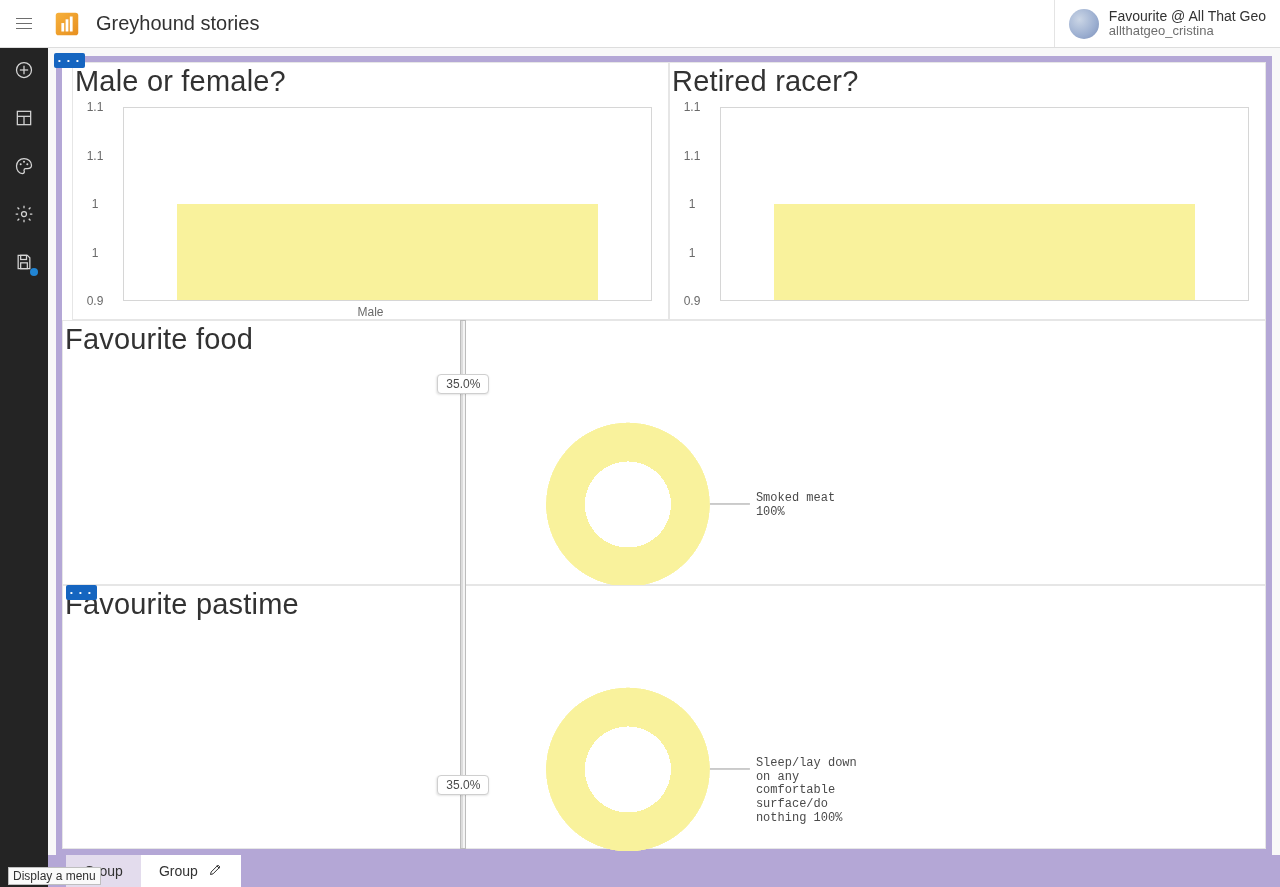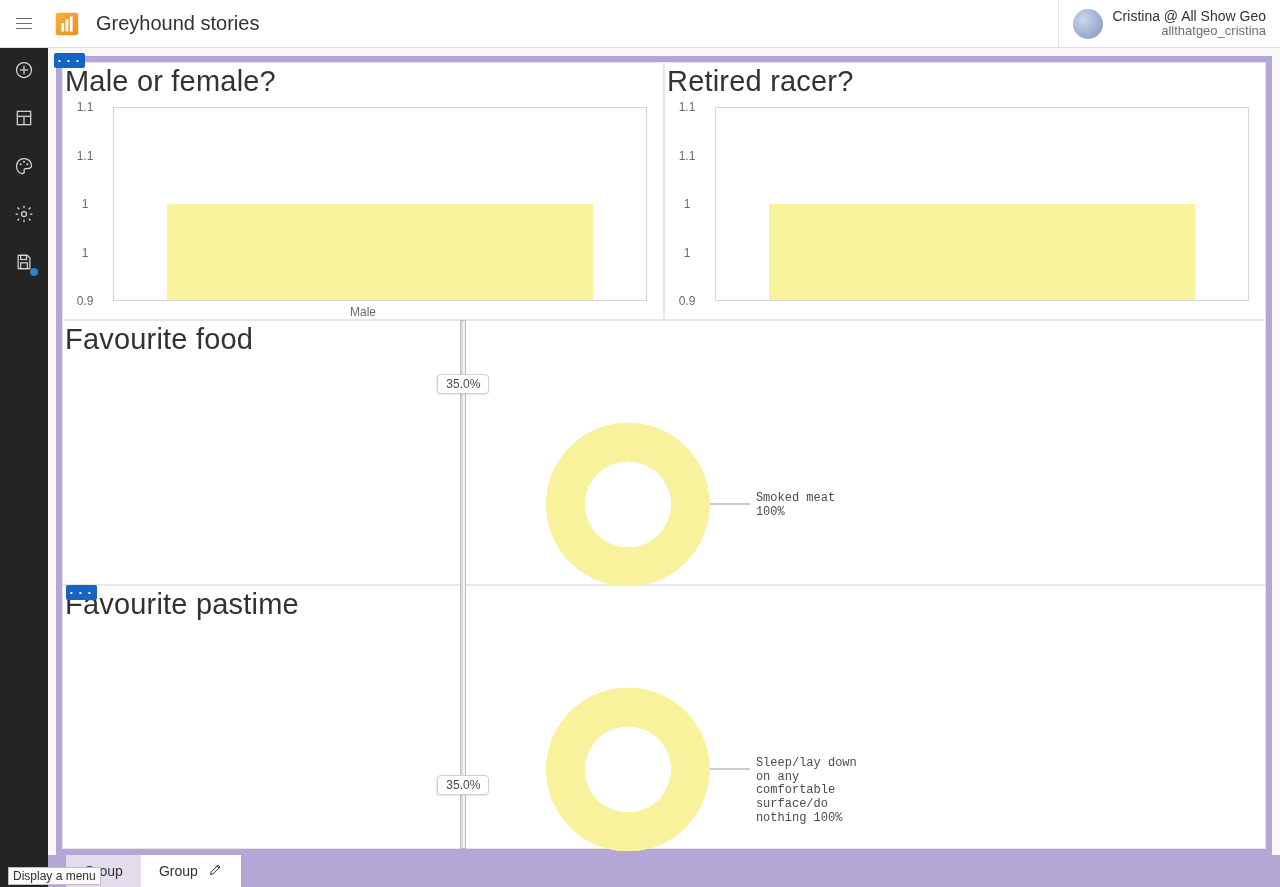--- a/index.html
+++ b/index.html
@@ -2,21 +2,21 @@
 <html><head>
 <meta charset="utf-8">
 <style>
   * { box-sizing: border-box; margin: 0; padding: 0; }
   html, body { width: 1280px; height: 887px; overflow: hidden; font-family: "Segoe UI", -apple-system, "Helvetica Neue", Arial, sans-serif; color: #323232; }
 
   
   .topbar {
     position: absolute; left: 0; right: 0; top: 0; height: 48px;
     background: #fff; border-bottom: 1px solid #ddd;
-    display: flex; align-items: center; z-index: 20; text-align: right;
+    display: flex; align-items: center; z-index: 20;
   }
   .hamburger-btn { width: 48px; height: 48px; display:flex; align-items:center; justify-content:center; cursor:pointer; }
   .hamburger-icon, .hamburger-icon::before, .hamburger-icon::after {
     content:""; display:block; width:16px; height:1.5px; background:#6e6e6e; position:relative;
   }
   .hamburger-icon::before { position:absolute; top:-5px; }
   .hamburger-icon::after  { position:absolute; top: 5px; }
   .app-logo { width:30px; height:30px; margin-left:4px; display:flex; align-items:center; justify-content:center; }
   .app-title { margin-left:14px; font-size:20px; font-weight:400; color:#323232; }
   .topbar-spacer { flex:1; }
@@ -46,21 +46,21 @@
   .layout-root {
     position:relative; background:#b4a7d6; width:100%; height:100%; padding:6px;
   }
   .inner-white {
     background:#fff; width:100%; height:100%;
     display:grid;
     grid-template-rows: 258px 1fr;
   }
 
   
-  .toprow { display:grid; grid-template-columns: 1fr 1fr; }
+  .toprow { display:grid; grid-template-columns: 1fr 1fr; margin-left: 10px; }
   .cell { border:1px solid #e6e6e6; position:relative; background:#fff; }
   .cell-title { font-size:29px; font-weight:300; color:#323232; padding:2px 2px 0 2px; letter-spacing:0.2px; }
 
   
   .bar-area { position:absolute; left:2px; right:2px; top:44px; bottom:0; }
   .bar-plot { position:absolute; top:0; bottom:18px; left:0; right:0; }
   .bar-yaxis-label { position:absolute; left:0; font-size:12px; color:#6a6a6a; text-align:center; width:40px; transform:translateY(-50%); }
   .bar-box { position:absolute; left:48px; right:14px; top:0; bottom:0; border:1px solid #d6d6d6; background:#fff; }
   .bar-rect { position:absolute; background:#f9f29c; }
   .bar-xlabel { position:absolute; bottom:0; left:0; right:0; text-align:center; font-size:12px; color:#6a6a6a; }
@@ -127,21 +127,21 @@
       <rect x="10" y="15" width="3" height="9" fill="#fff"></rect>
       <rect x="14.5" y="11" width="3" height="13" fill="#fff"></rect>
       <rect x="19" y="8" width="3" height="16" fill="#fff"></rect>
     </svg>
   </div>
   <div class="app-title">Greyhound stories</div>
   <div class="topbar-spacer"></div>
   <div class="user-block">
     <div class="user-avatar"></div>
     <div class="user-texts">
-      <span class="user-name">Cristina @ All Show Geo</span>
+      <span class="user-name">Favourite @ All That Geo</span>
       <span class="user-handle">allthatgeo_cristina</span>
     </div>
   </div>
 </div>
 
 <div class="leftrail">
   <div class="rail-btn">
     <svg viewBox="0 0 24 24" width="20" height="20">
         <circle cx="12" cy="12" r="9"></circle>
         <line x1="12" y1="7" x2="12" y2="17"></line>

